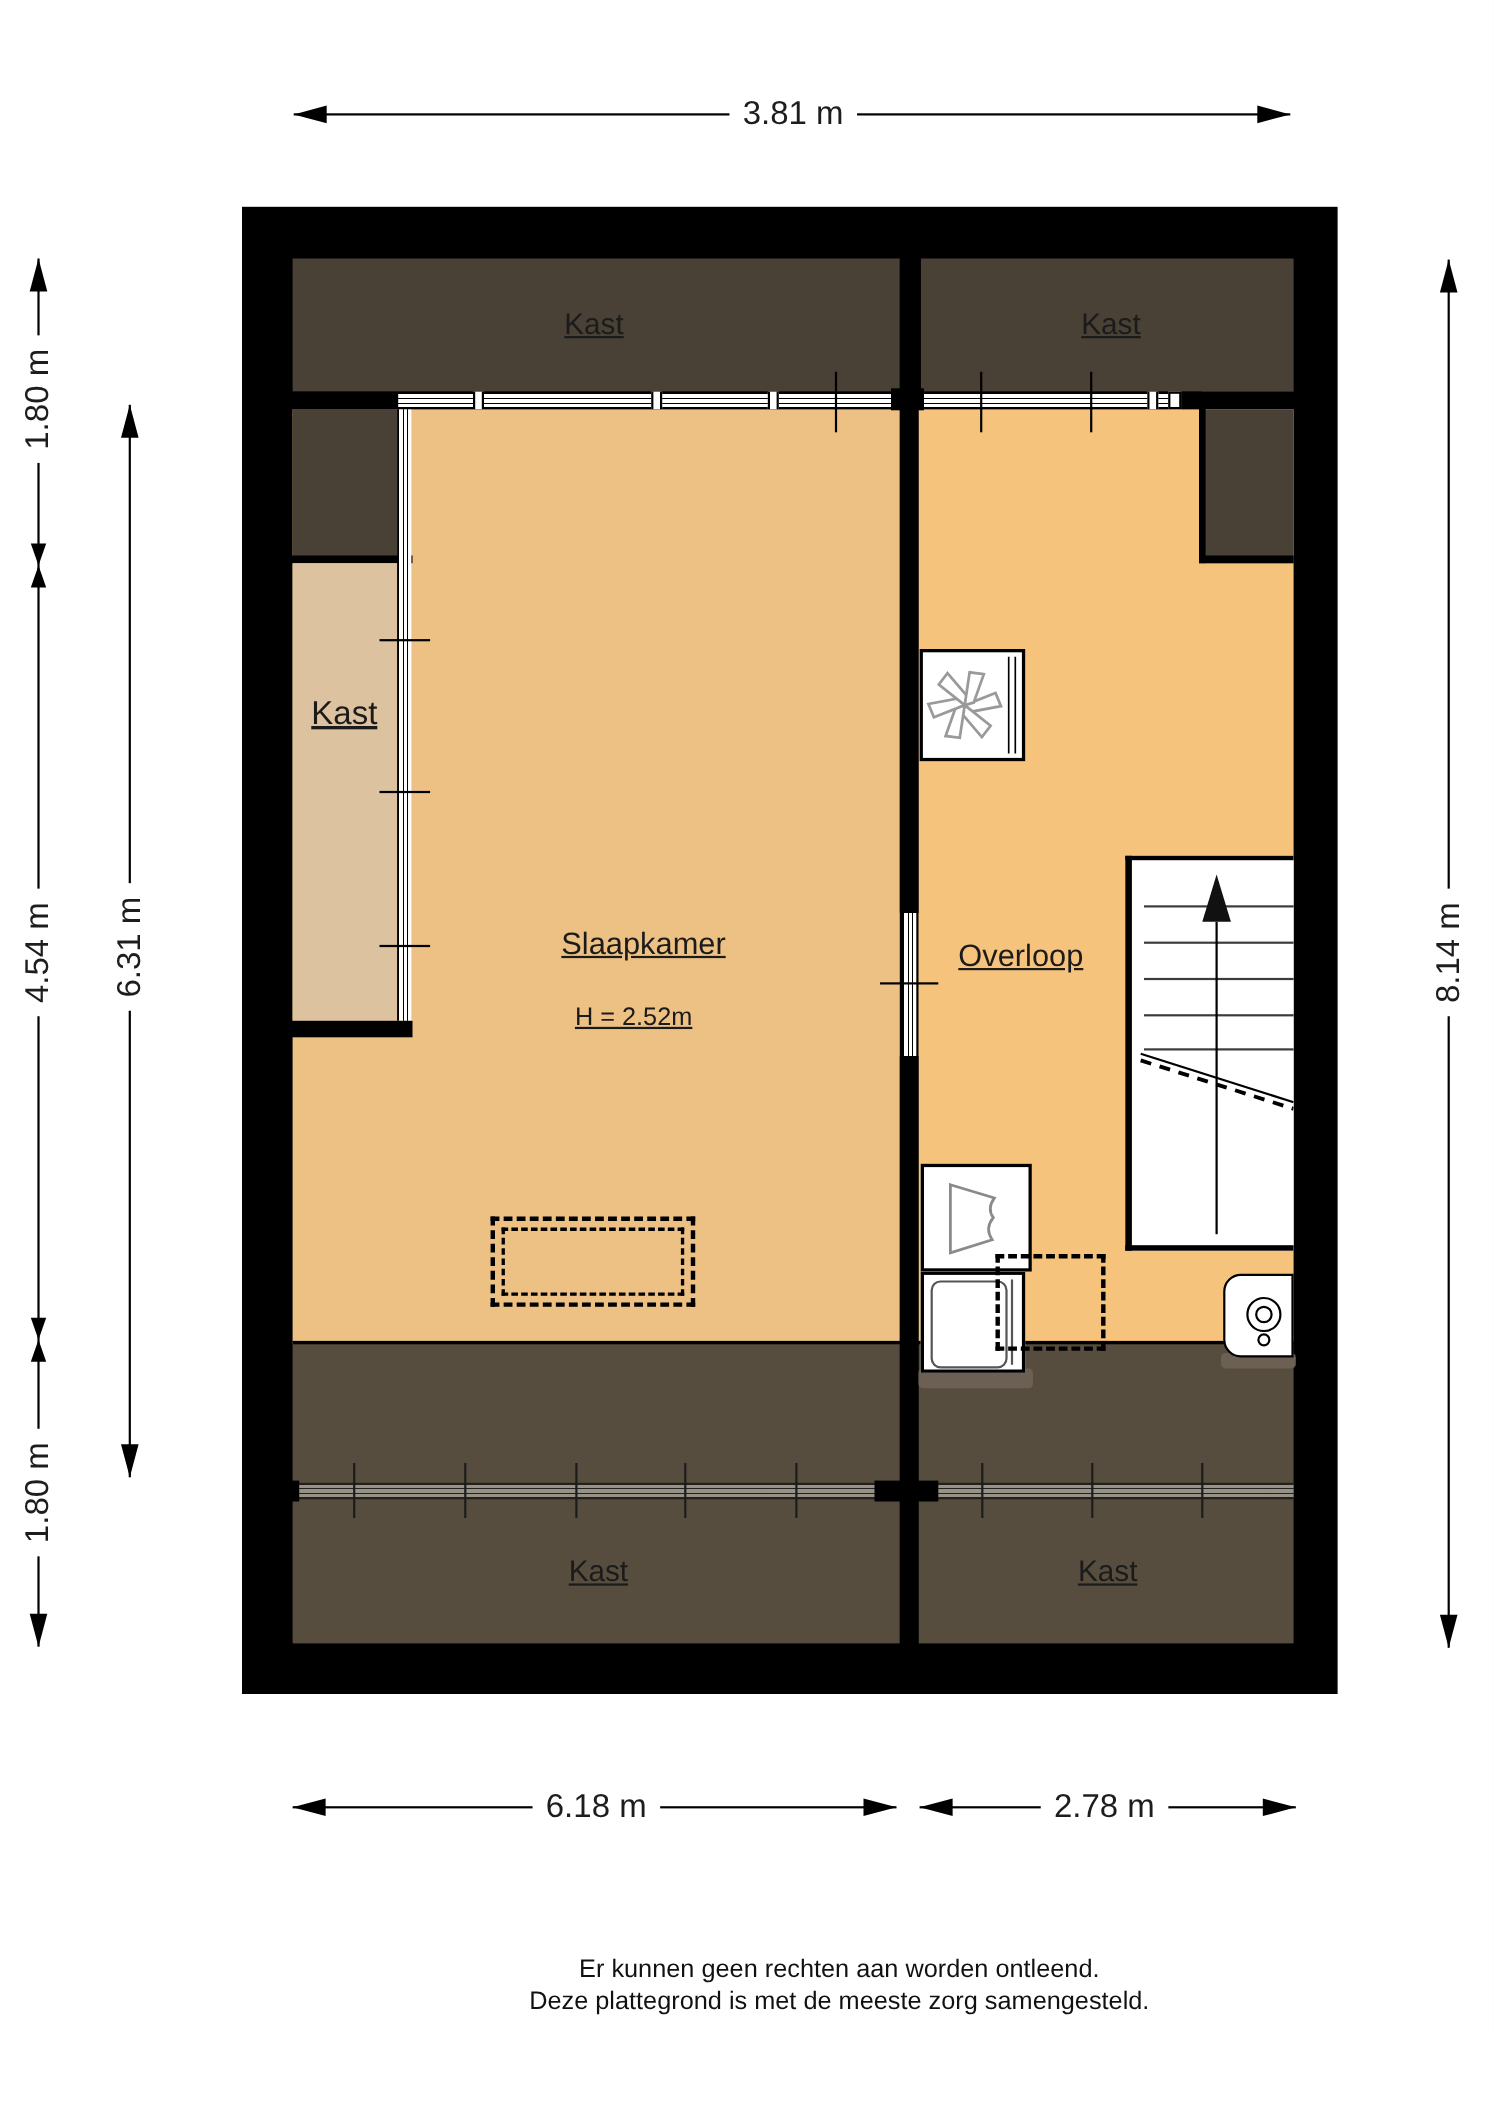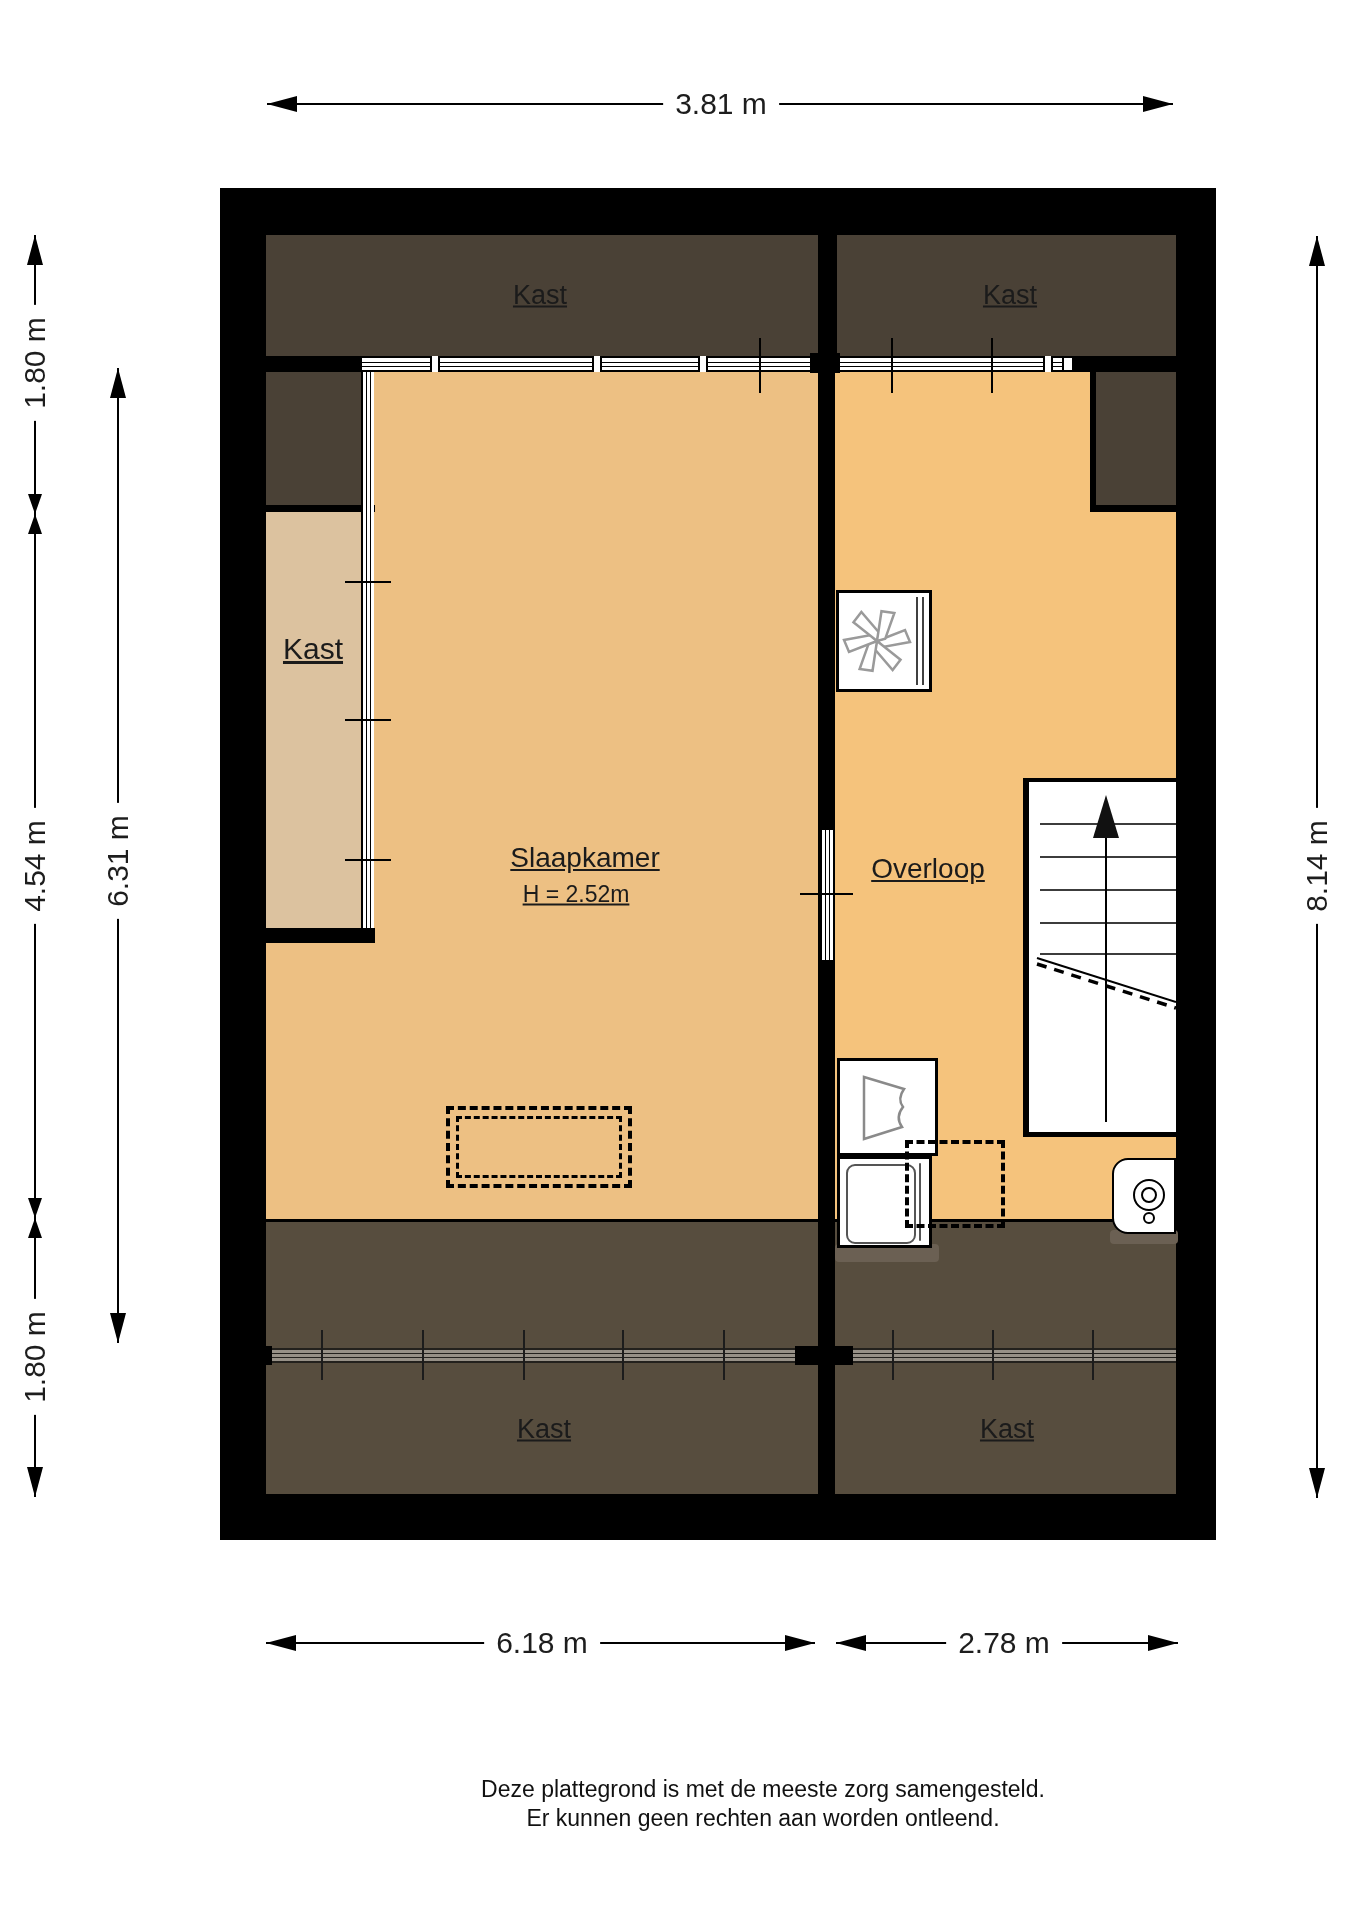--- a/index.html
+++ b/index.html
@@ -164,21 +164,21 @@
   <div class="whitebox" style="left:1112px;top:1158px;width:64px;height:76px;border-width:2.5px;border-radius:16px 0 0 16px;">
     <div class="circ" style="left:19px;top:19px;width:32px;height:32px;"></div>
     <div class="circ" style="left:27px;top:27px;width:16px;height:16px;"></div>
     <div class="circ" style="left:29px;top:52px;width:12px;height:12px;"></div>
   </div>
 
   <div class="roomlab" style="left:540px;top:295px;">Kast</div>
   <div class="roomlab" style="left:1010px;top:295px;">Kast</div>
   <div class="roomlab" style="left:313px;top:649px;font-size:30px;">Kast</div>
   <div class="roomlab big" style="left:585px;top:858px;">Slaapkamer</div>
-  <div class="roomlab sub" style="left:576px;top:894px;">H = 2.52m</div>
+  <div class="roomlab sub" style="left:576px;top:924px;">H = 2.52m</div>
   <div class="roomlab big" style="left:928px;top:869px;">Overloop</div>
   <div class="roomlab" style="left:544px;top:1429px;">Kast</div>
   <div class="roomlab" style="left:1007px;top:1429px;">Kast</div>
 
   <div class="hline" style="left:267px;top:103px;width:906px;"></div>
   <div class="arr arr-l" style="left:267px;top:96px;"></div>
   <div class="arr arr-r" style="left:1143px;top:96px;"></div>
   <div class="dimlab" style="left:721px;top:104px;">3.81 m</div>
 
   <div class="vline" style="left:34px;top:235px;height:1262px;"></div>
@@ -206,17 +206,17 @@
   <div class="arr arr-l" style="left:266px;top:1635px;"></div>
   <div class="arr arr-r" style="left:785px;top:1635px;"></div>
   <div class="dimlab" style="left:542px;top:1643px;">6.18 m</div>
 
   <div class="hline" style="left:836px;top:1642px;width:342px;"></div>
   <div class="arr arr-l" style="left:836px;top:1635px;"></div>
   <div class="arr arr-r" style="left:1148px;top:1635px;"></div>
   <div class="dimlab" style="left:1004px;top:1643px;">2.78 m</div>
 
   <div class="footer" style="left:763px;top:1775px;">
+    <div>Er kunnen geen rechten aan worden ontleend.</div>
     <div>Deze plattegrond is met de meeste zorg samengesteld.</div>
-    <div>Er kunnen geen rechten aan worden ontleend.</div>
   </div>
 
 </div>
 
 </body></html>

